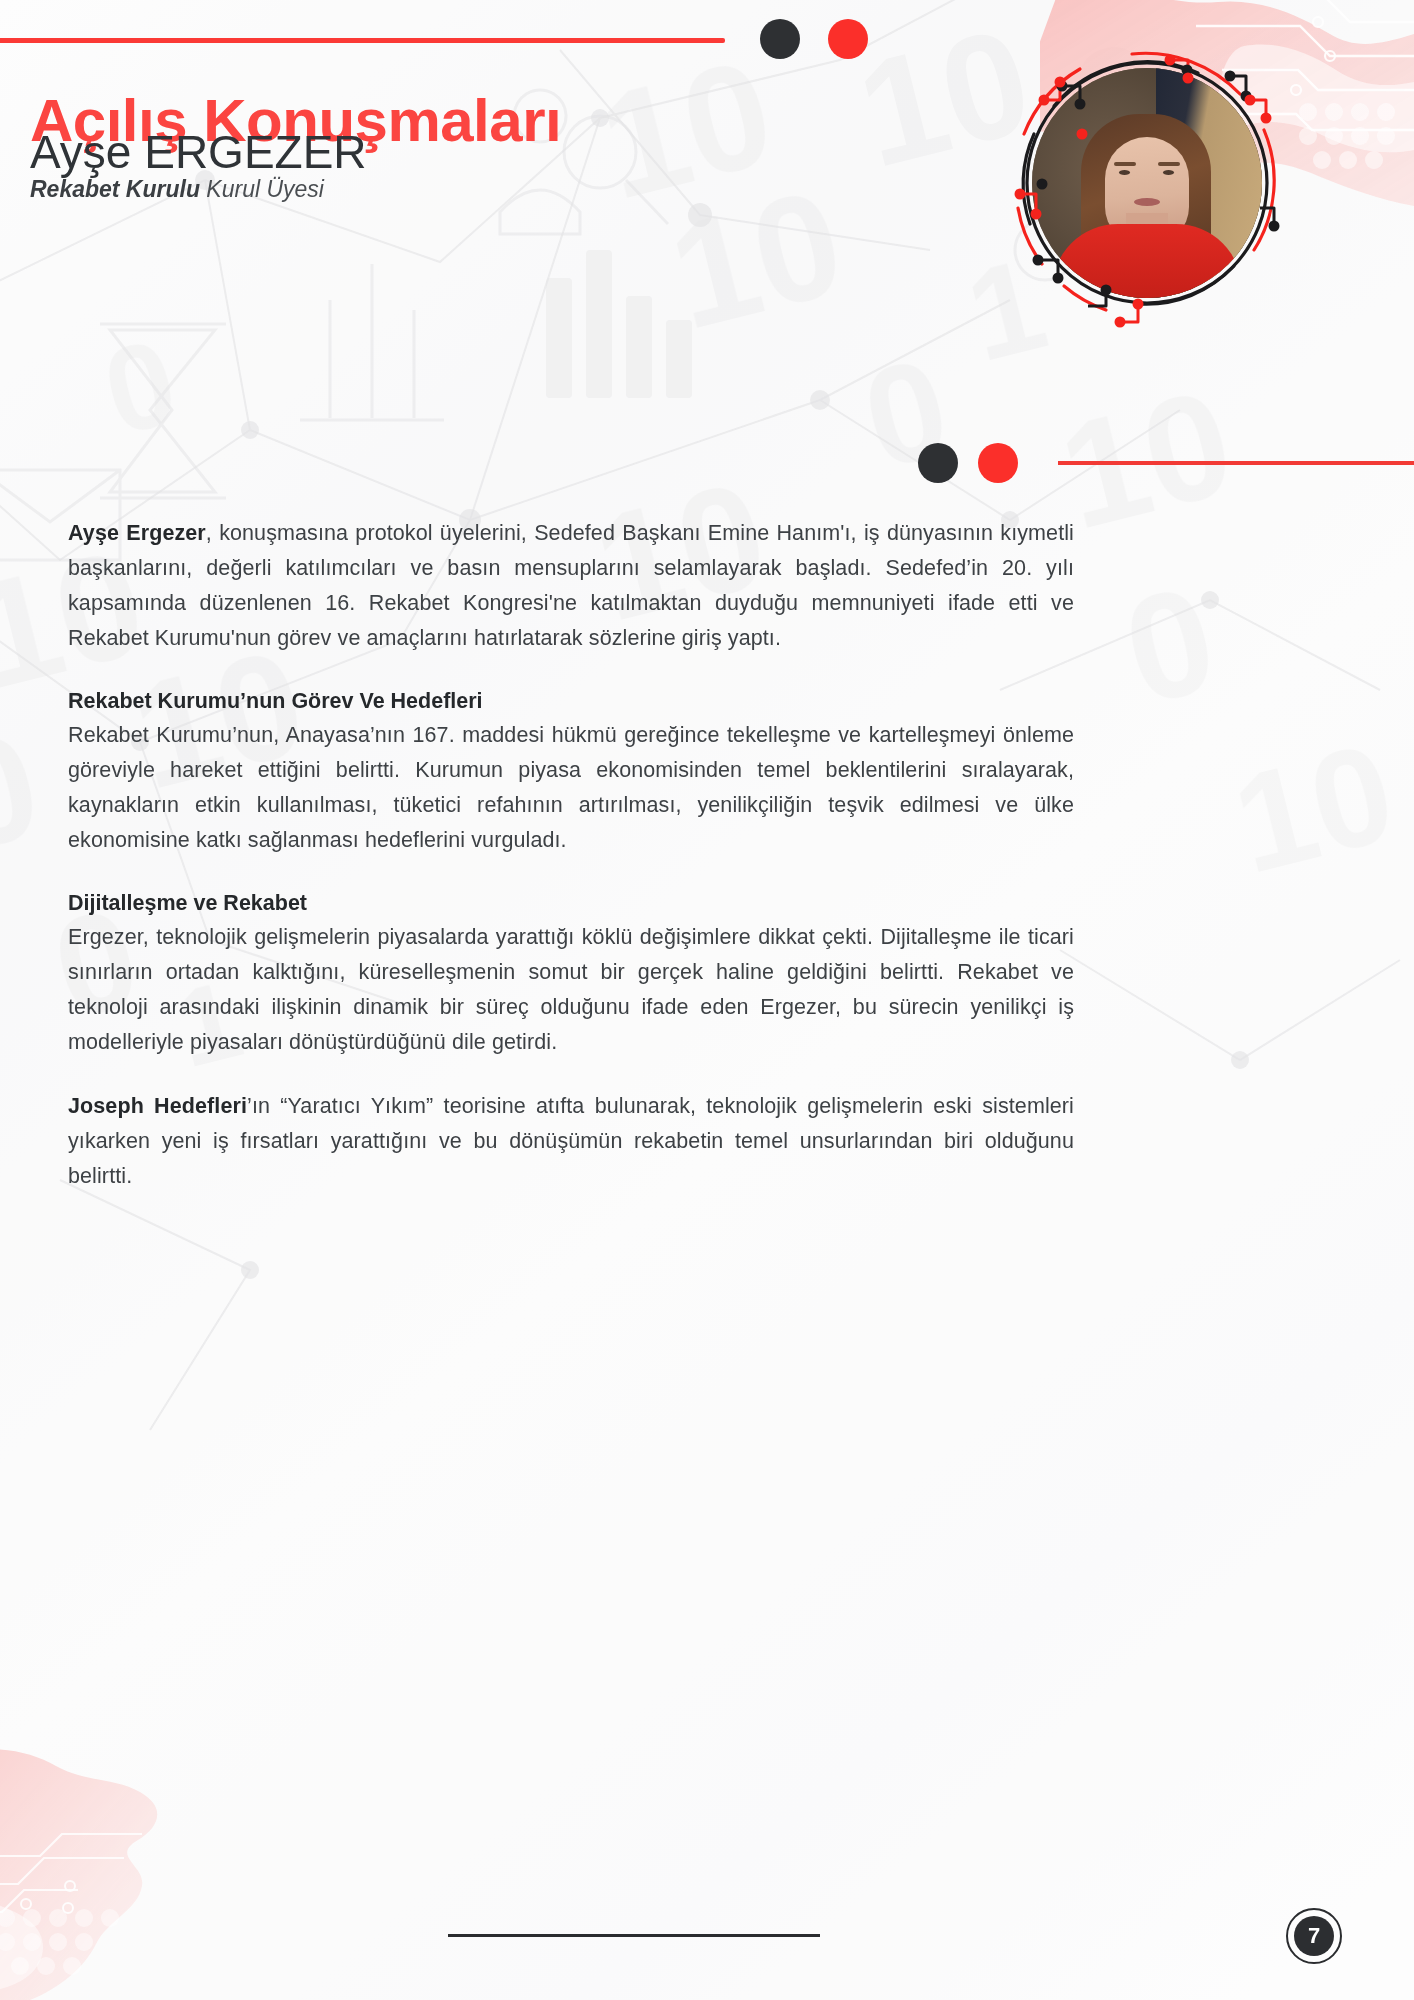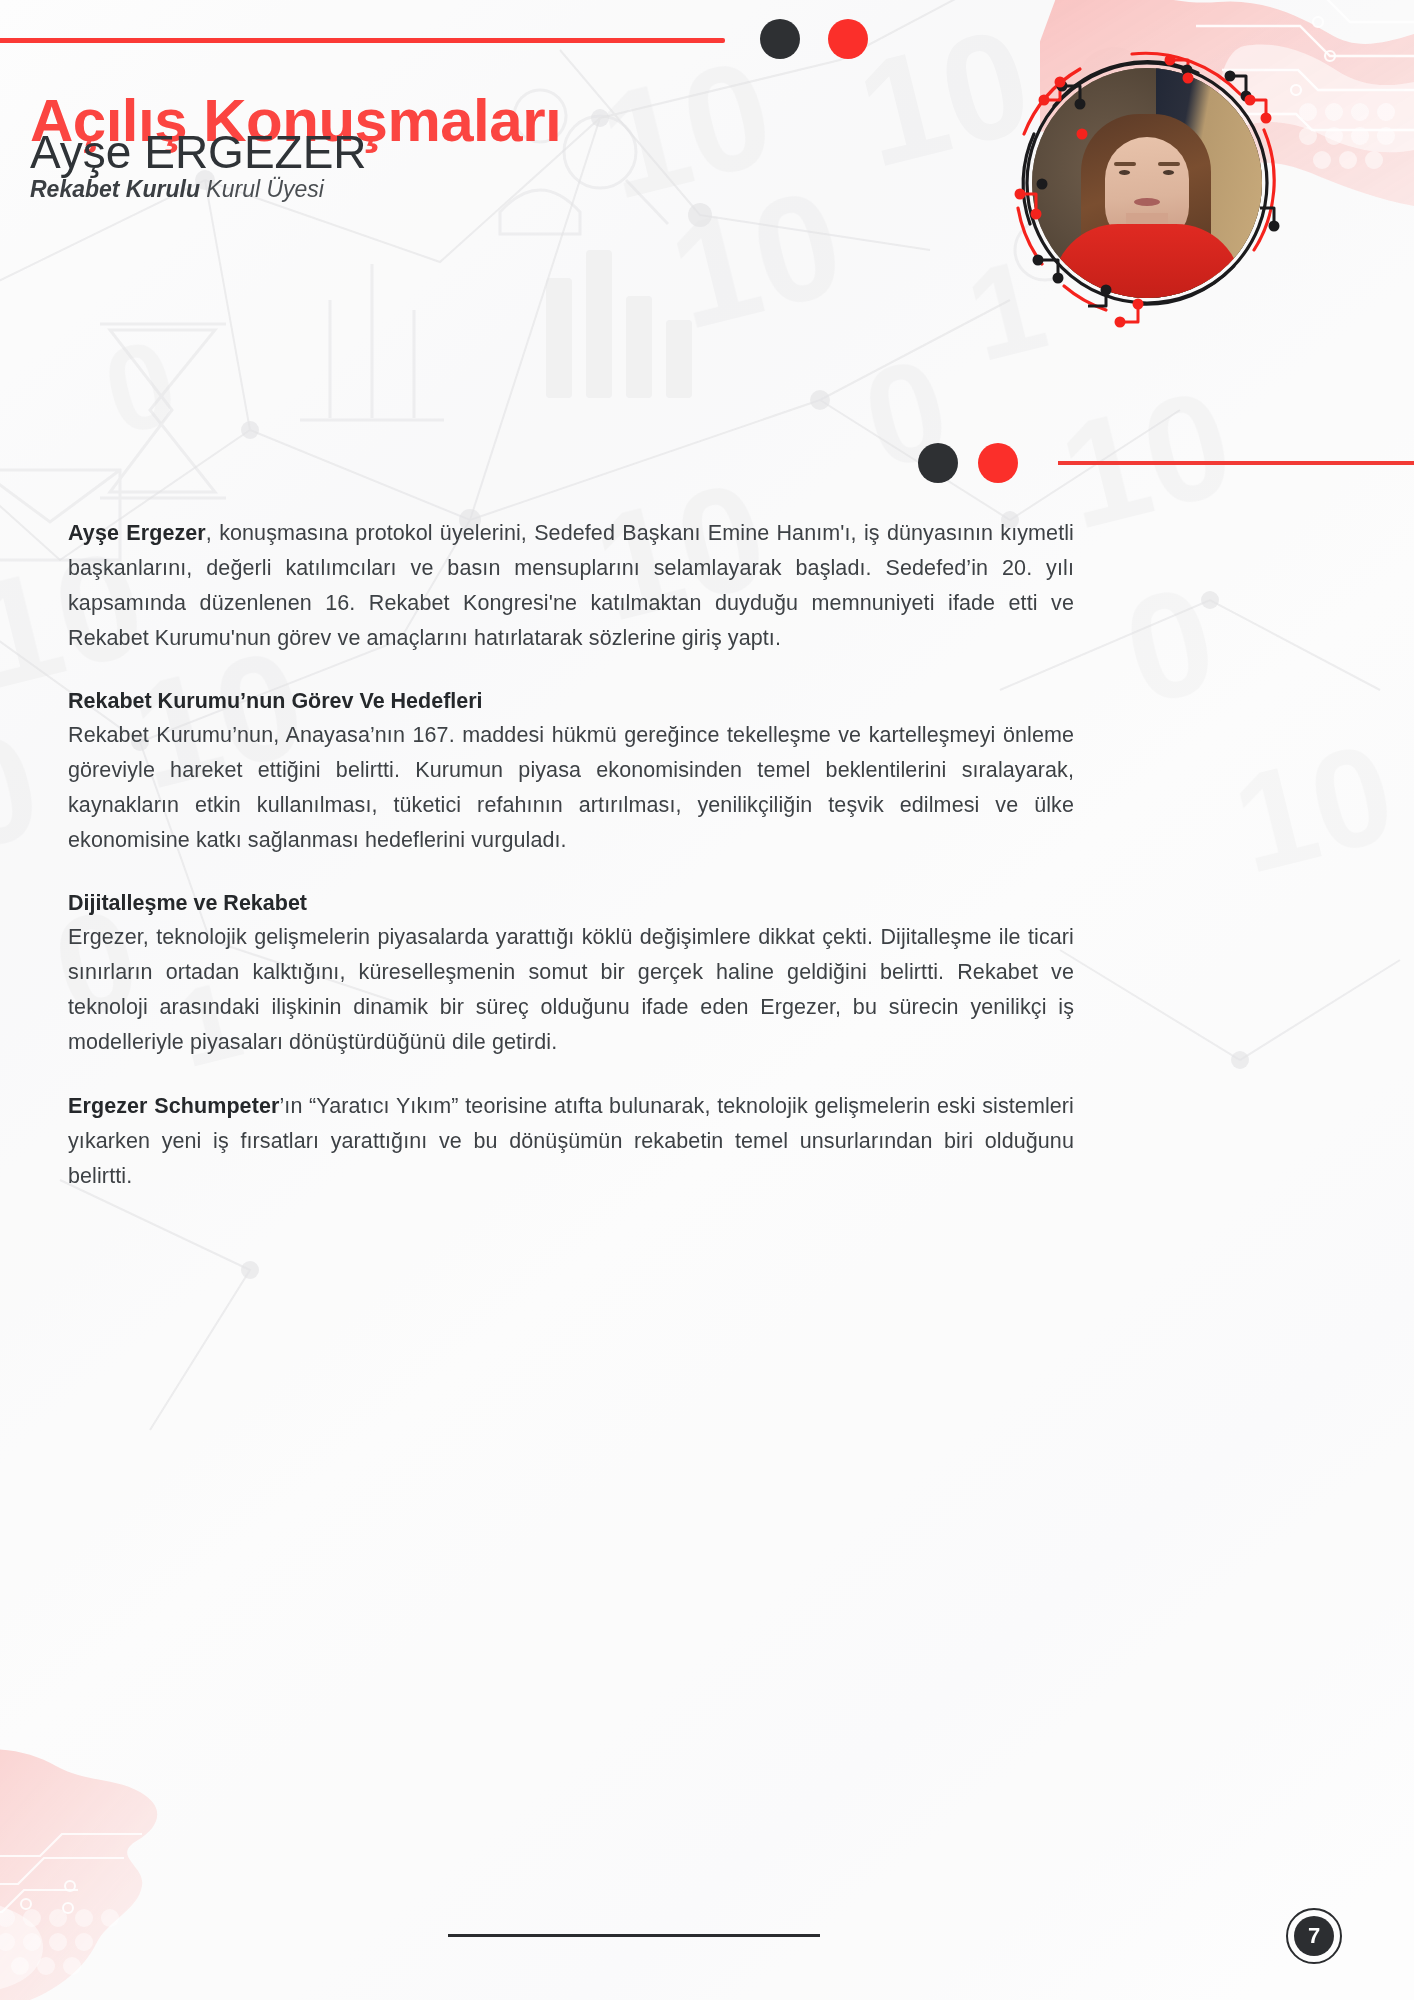--- a/index.html
+++ b/index.html
@@ -485,21 +485,21 @@
     <div class="block">
       <h2 class="heading">Rekabet Kurumu’nun Görev Ve Hedefleri</h2>
       <p class="para">Rekabet Kurumu’nun, Anayasa’nın 167. maddesi hükmü gereğince tekelleşme ve kartelleşmeyi önleme göreviyle hareket ettiğini belirtti. Kurumun piyasa ekonomisinden temel beklentilerini sıralayarak, kaynakların etkin kullanılması, tüketici refahının artırılması, yenilikçiliğin teşvik edilmesi ve ülke ekonomisine katkı sağlanması hedeflerini vurguladı.</p>
     </div>
 
     <div class="block">
       <h2 class="heading">Dijitalleşme ve Rekabet</h2>
       <p class="para">Ergezer, teknolojik gelişmelerin piyasalarda yarattığı köklü değişimlere dikkat çekti. Dijitalleşme ile ticari sınırların ortadan kalktığını, küreselleşmenin somut bir gerçek haline geldiğini belirtti. Rekabet ve teknoloji arasındaki ilişkinin dinamik bir süreç olduğunu ifade eden Ergezer, bu sürecin yenilikçi iş modelleriyle piyasaları dönüştürdüğünü dile getirdi.</p>
     </div>
 
-    <p class="para"><b>Ergezer Schumpeter</b><span>’ın “Yaratıcı Yıkım” teorisine atıfta bulunarak, teknolojik gelişmelerin eski sistemleri yıkarken yeni iş fırsatları yarattığını ve bu dönüşümün rekabetin temel unsurlarından biri olduğunu belirtti.</span></p>
+    <p class="para"><b>Joseph Hedefleri</b><span>’ın “Yaratıcı Yıkım” teorisine atıfta bulunarak, teknolojik gelişmelerin eski sistemleri yıkarken yeni iş fırsatları yarattığını ve bu dönüşümün rekabetin temel unsurlarından biri olduğunu belirtti.</span></p>
 
   </div>
 
   <div class="footer-rule"></div>
   <div class="page-num">
     <div class="ring"></div>
     <div class="disc">7</div>
   </div>
 
 </div>

